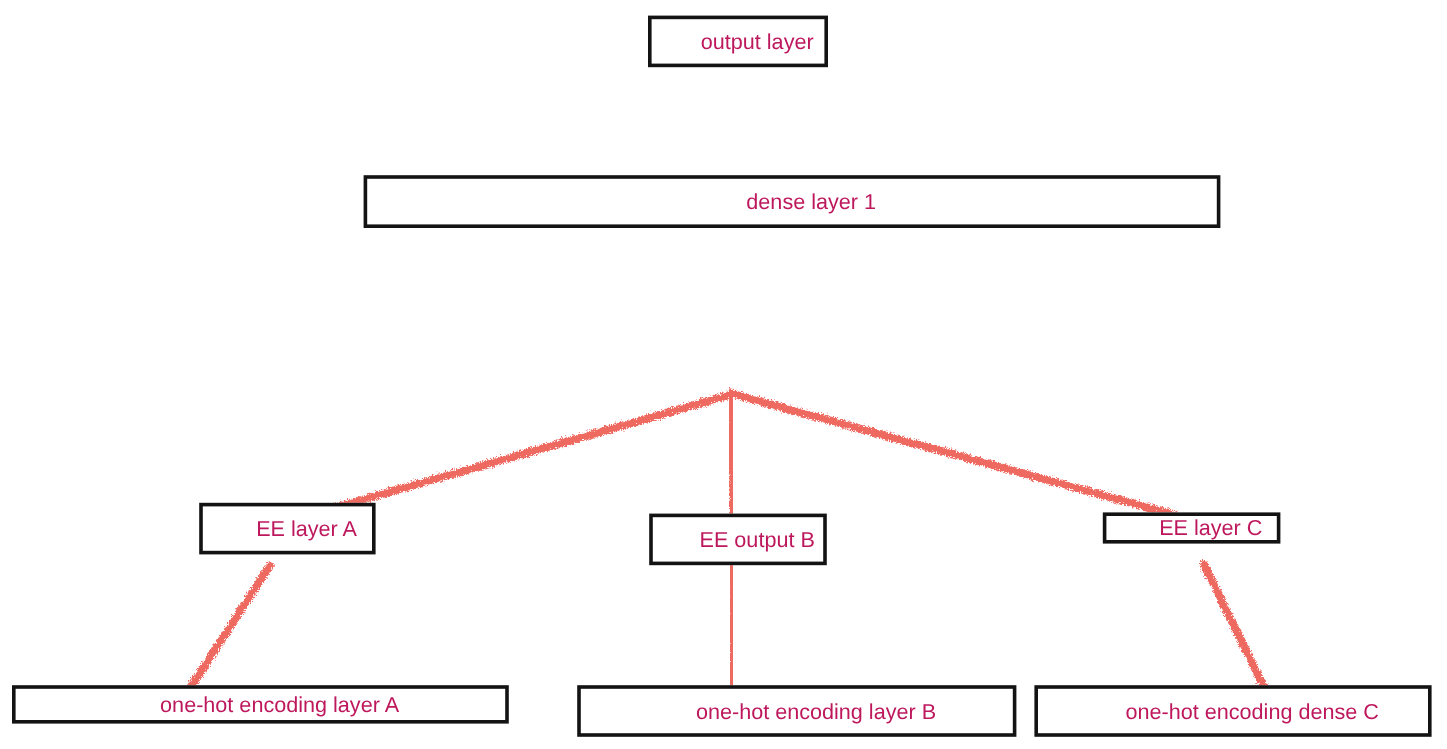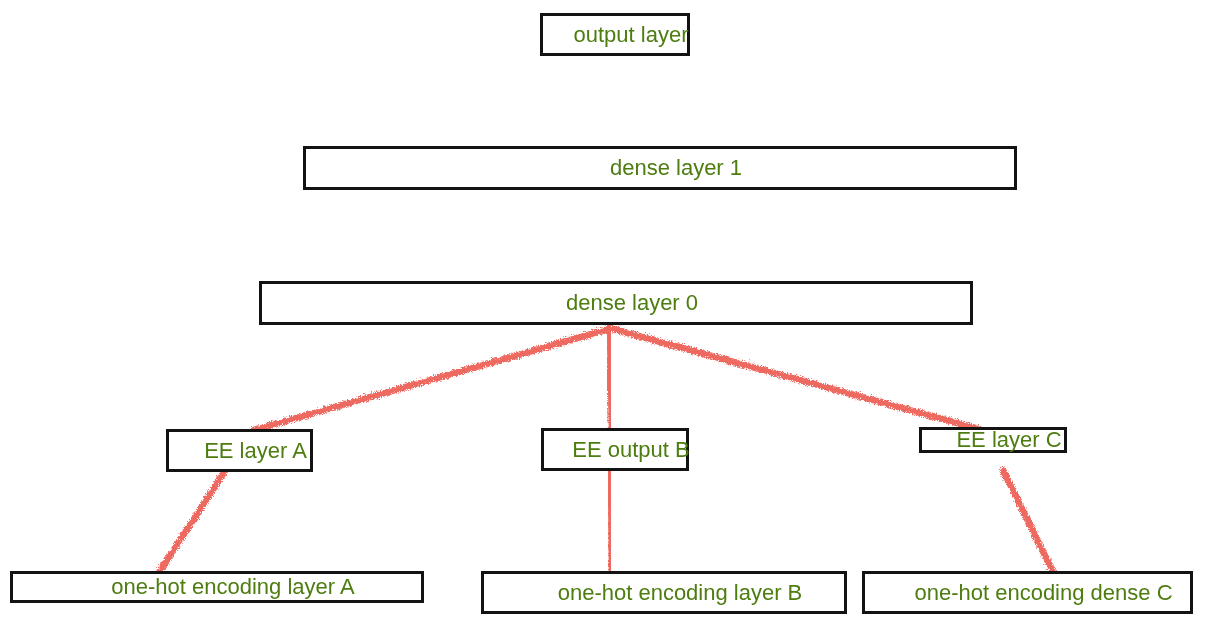--- a/index.html
+++ b/index.html
@@ -18,31 +18,31 @@
     z-index: 1;
   }
   .node {
     position: absolute;
     box-sizing: border-box;
     background: #ffffff;
     border: 3px solid #131313;
     display: flex;
     align-items: center;
     justify-content: center;
-    font-size: 22px;
+    font-size: 18px;
     line-height: 1;
-    color: #4d7c0f;
+    color: #be185d;
     white-space: nowrap;
     z-index: 2;
     padding-left: 32px;
   }
   #n-output  { left: 540px; top: 13px;  width: 150px; height: 43px; }
   #n-dense1  { left: 259px; top: 146px; width: 714px; height: 44px; margin-left: 44px; }
   #n-dense0  { left: 259px; top: 281px; width: 714px; height: 44px; }
-  #n-eeA     { left: 166px; top: 429px; width: 147px; height: 43px; }
+  #n-eeA     { left: 166px; top: 419px; width: 147px; height: 43px; }
   #n-eeB     { left: 541px; top: 428px; width: 148px; height: 43px; }
   #n-eeC     { left: 919px; top: 427px; width: 148px; height: 26px; }
   #n-onehotA { left: 10px;  top: 571px; width: 414px; height: 32px; }
   #n-onehotB { left: 458px; top: 571px; width: 366px; height: 43px; margin-left: 23px; }
   #n-onehotC { left: 862px; top: 571px; width: 331px; height: 43px; }
 </style>
 </head>
 <body>
 
 <div id="canvas">
@@ -67,23 +67,20 @@
   </svg>
 
   <div class="node" id="n-output">
     <span>output layer</span>
   </div>
 
   <div class="node" id="n-dense1">
     <span>dense layer 1</span>
   </div>
 
-  <div class="node" id="n-dense0">
-    <span>dense layer 0</span>
-  </div>
 
   <div class="node" id="n-eeA">
     <span>EE layer A</span>
   </div>
 
   <div class="node" id="n-eeB">
     <span>EE output B</span>
   </div>
 
   <div class="node" id="n-eeC">

